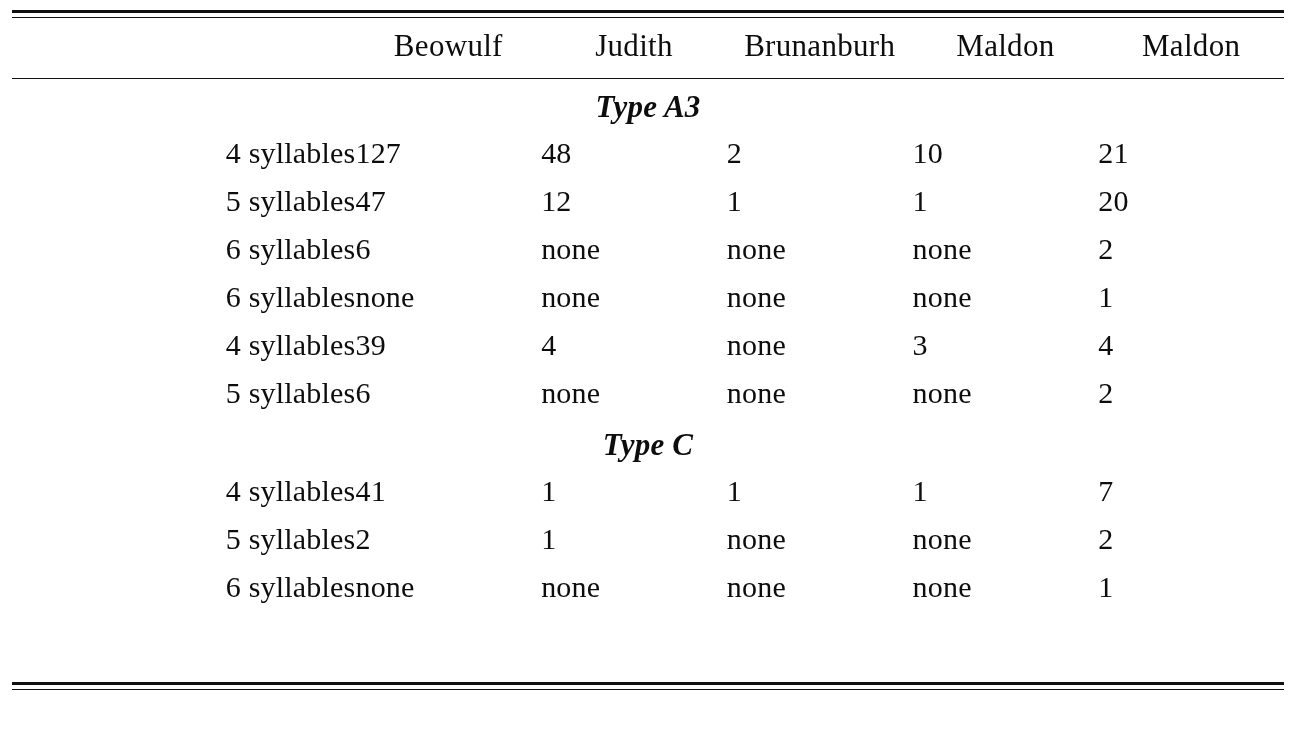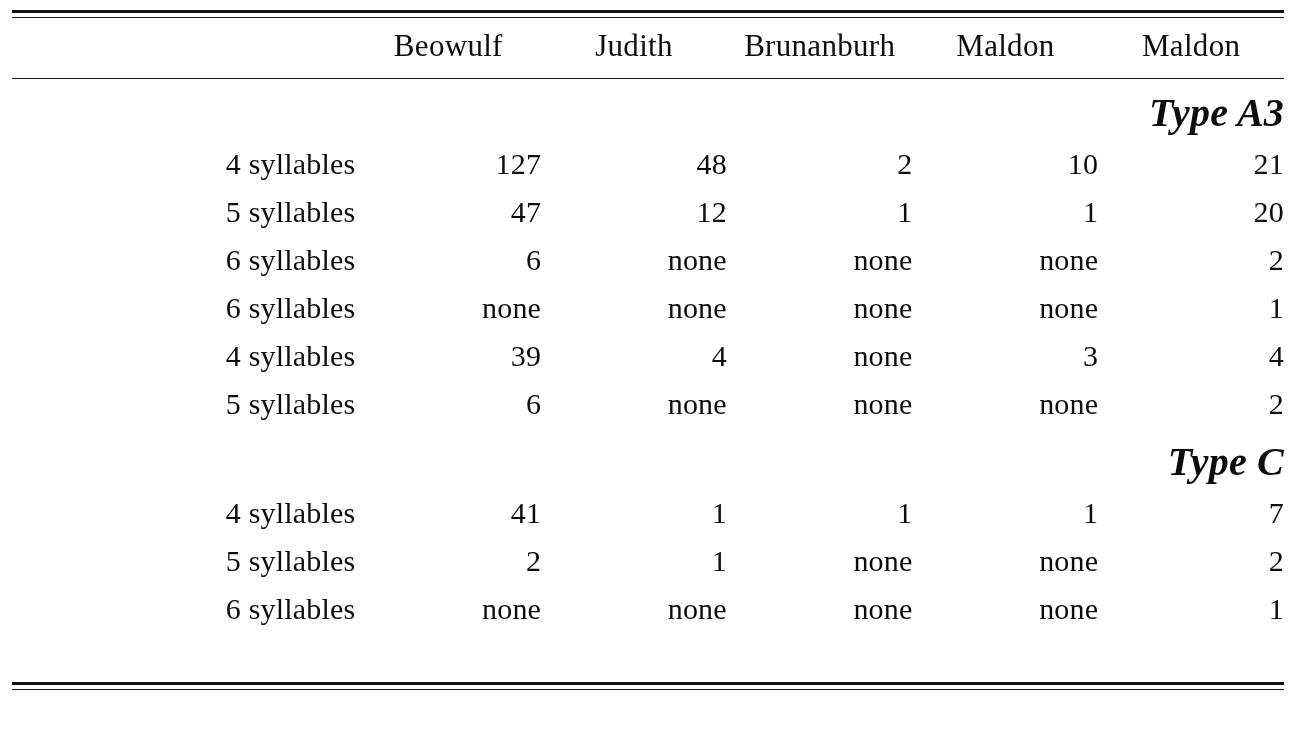--- a/index.html
+++ b/index.html
@@ -45,37 +45,37 @@
   thead th {
     font-weight: normal;
     text-align: center;
     padding: 10px 0 14px 0;
     font-size: 31px;
     letter-spacing: 0.3px;
   }
   thead th.blank { text-align: left; }
   tbody td {
     padding: 7px 0;
-    text-align: right;
+    text-align: left;
     font-size: 30px;
     letter-spacing: 0.2px;
   }
   tbody td.rowlabel {
     text-align: right;
     padding-left: 36px;
     white-space: nowrap;
   }
   tr.grouprow td {
-    text-align: right;
+    text-align: center;
     font-style: italic;
     font-weight: bold;
     padding-left: 0;
     padding-top: 10px;
     padding-bottom: 4px;
-    font-size: 40px;
+    font-size: 31px;
   }
   .top-space { height: 10px; }
   .bottom-space { flex: 1 1 auto; }
 </style>
 </head>
 <body>
 
 <div class="sheet">
   <div class="top-space"></div>
   <div class="rule-double"></div>

